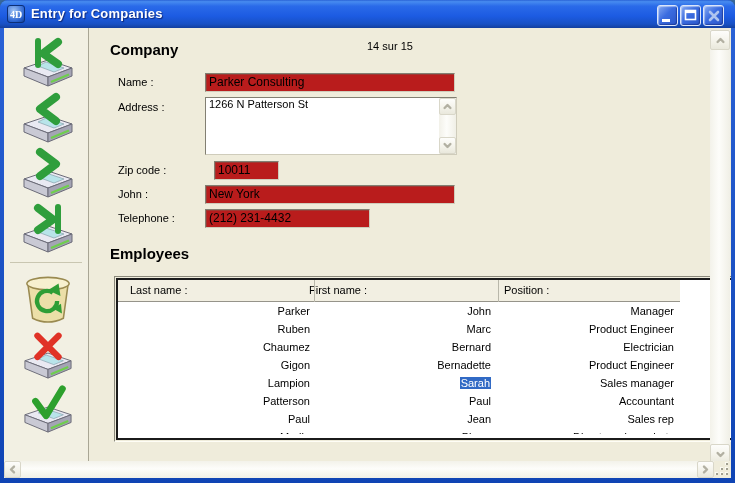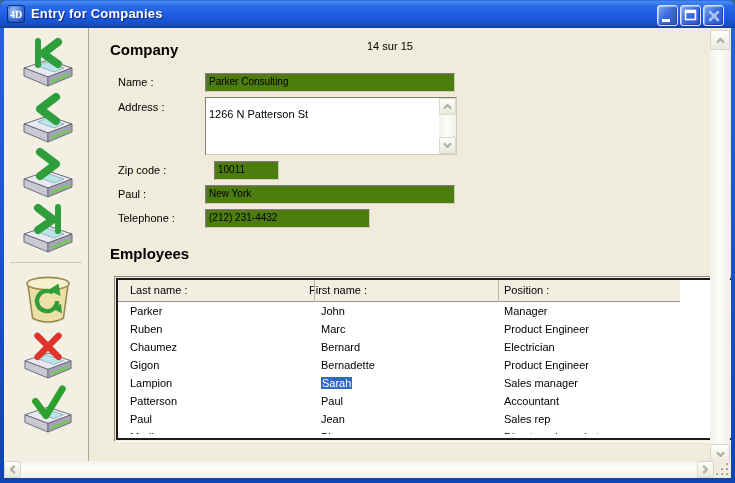--- a/index.html
+++ b/index.html
@@ -34,28 +34,28 @@
   .sidebar{ position:absolute; left:0; top:0; width:85px; height:433px;
     background:#f2f0e3; border-right:1px solid #a9a695; }
   .toolbtn{ position:absolute; left:13px; width:62px; height:52px; cursor:pointer; }
   .toolbtn svg{ width:100%; height:100%; }
   .sb-divider{ position:absolute; left:6px; top:234px; width:72px; height:1px; background:#c9c6b1; }
 
   
   .h1{ position:absolute; font-size:15px; font-weight:bold; color:#000; }
   .counter{ position:absolute; left:363px; top:12px; font-size:11px; color:#000; }
   .lbl{ position:absolute; font-size:11px; color:#000; }
-  .inp{ position:absolute; font-family:"Liberation Sans",sans-serif; font-size:10px; color:#000;
-    background:#4d7c0f; border:1px solid; border-color:#827f72 #cfccbb #cfccbb #827f72;
+  .inp{ position:absolute; font-family:"Liberation Sans",sans-serif; font-size:12px; color:#000;
+    background:#b91c1c; border:1px solid; border-color:#827f72 #cfccbb #cfccbb #827f72;
     box-shadow:inset 1px 1px 0 rgba(110,108,95,.35); padding:2px 3px 4px 3px; outline:none; }
   .addrbox{ position:absolute; left:201px; top:69px; width:252px; height:58px;
     background:#fff; border:1px solid; border-color:#827f72 #cfccbb #cfccbb #827f72;
     box-shadow:inset 1px 1px 0 rgba(110,108,95,.35); }
   .addrbox textarea{ position:absolute; left:0; top:0; width:233px; height:56px; border:none; resize:none;
-    font-family:"Liberation Sans",sans-serif; font-size:11px; padding:10px 3px; outline:none; background:#fff; }
+    font-family:"Liberation Sans",sans-serif; font-size:11px; padding:0 3px; outline:none; background:#fff; }
   .addr-scroll{ position:absolute; right:0; top:0; width:17px; height:56px;
     background:linear-gradient(90deg,#f2f1e9,#fdfdfa 45%,#f0efe6); }
 
   
   .sbtn{ position:absolute; width:17px; height:17px; border-radius:2px; display:flex; align-items:center; justify-content:center; }
   .sbtn svg{ width:11px; height:11px; }
   .sbtn.dis{ background:linear-gradient(180deg,#fdfdfb,#f3f2e9 60%,#e9e8dc); border:1px solid #d9d7c9; }
   .sbtn.dis svg path{ stroke:#b2b0a2; }
   .sbtn.blue{ background:linear-gradient(180deg,#e2eafc,#bfd1f8 55%,#a9c0f4); border:1px solid #95b1ee;
     box-shadow:inset 0 1px 0 #fff; }
@@ -63,21 +63,21 @@
   .sarr{ fill:none; stroke-width:2.4; stroke-linecap:round; stroke-linejoin:round; }
 
   
   .tablebox{ position:absolute; left:110px; top:248px; width:703px; height:166px;
     border:1px solid; border-color:#8a887a #fffef6 #fffef6 #8a887a; background:#efecdb; padding:1px; }
   .tableblack{ position:relative; width:100%; height:100%; border:2px solid #1b1b1b; background:#fff; }
   .thead{ position:absolute; left:0; top:0; width:562px; height:22px; background:#f2efe2; border-bottom:1px solid #96948a; }
   .th{ position:absolute; top:4px; font-size:11px; color:#000; }
   .colsep{ position:absolute; top:0; width:1px; height:154px; background:#b9b7aa; }
   .rows{ position:absolute; left:0; top:22px; width:562px; height:132px; overflow:hidden; background:#fff; }
-  .trow{ position:relative; width:100%; height:18px; }
+  .trow{ position:relative; width:100%; height:18px;text-align:right; }
   .td{ position:absolute; top:0; height:18px; line-height:18px; font-size:11px; color:#000; white-space:nowrap; }
   .td.c0{ left:12px; width:180px; }
   .td.c1{ left:203px; width:170px; }
   .td.c2{ left:386px; width:170px; }
   .cell-selected{ background:#316ac5; color:#fff; padding:0 1px; }
 
   .tscroll{ position:absolute; right:0; top:0; width:17px; height:154px;
     background:linear-gradient(90deg,#f0efe8,#fbfaf5 45%,#eeede4); }
   .thumb{ position:absolute; left:0; top:19px; width:17px; height:58px; border-radius:2px;
     border:1px solid #7298e8;
@@ -204,21 +204,21 @@
         </svg>
       </div>
     </div>
 
     <div class="h1" style="left:106px; top:13px;">Company</div>
     <div class="counter">14 sur 15</div>
 
     <div class="lbl" style="left:114px; top:48px;">Name :</div>
     <div class="lbl" style="left:114px; top:73px;">Address :</div>
     <div class="lbl" style="left:114px; top:136px;">Zip code :</div>
-    <div class="lbl" style="left:114px; top:160px;">Paul :</div>
+    <div class="lbl" style="left:114px; top:160px;">John :</div>
     <div class="lbl" style="left:114px; top:184px;">Telephone :</div>
 
     <input class="inp" style="left: 201px; top: 45px; width: 250px; height: 19px;" value="Parker Consulting">
 
     <div class="addrbox">
       <textarea style="">1266 N Patterson St</textarea>
       <div class="addr-scroll">
         <div class="sbtn dis" style="left:0; top:0;">
           <svg viewBox="0 0 11 11">
               <path class="sarr" d="M2.6 7 L5.5 4 L8.4 7"></path>

